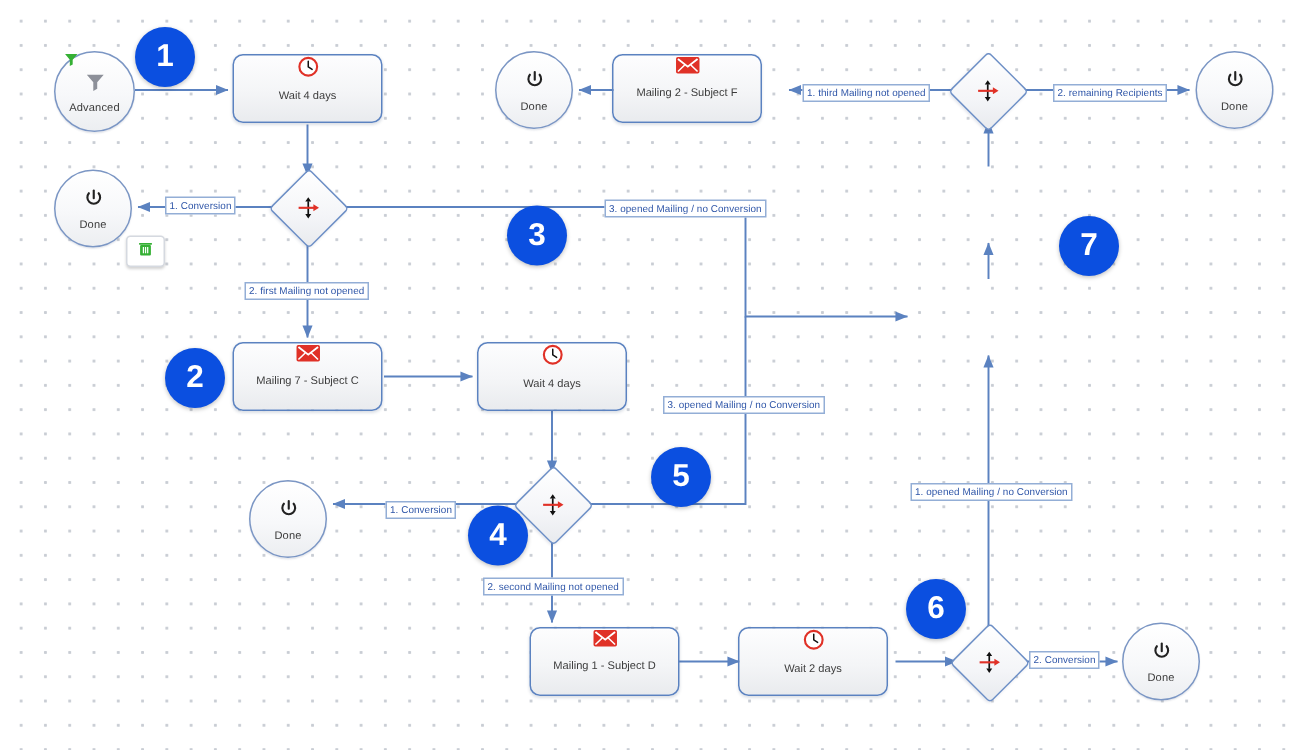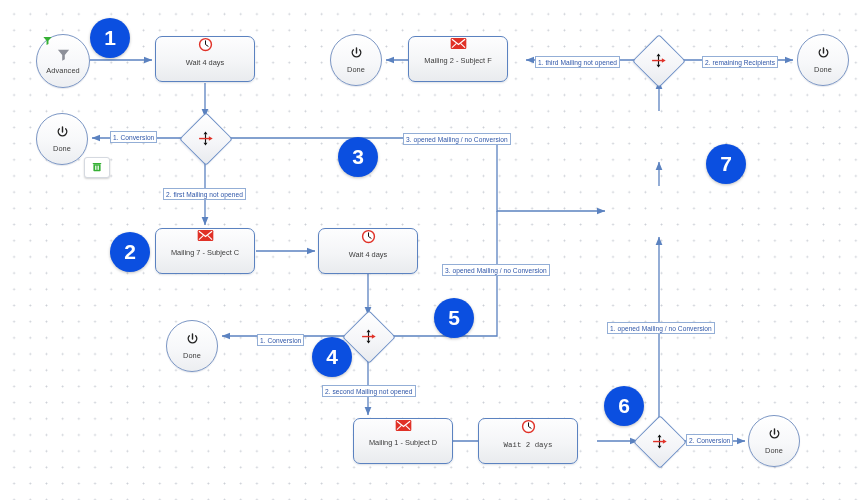--- a/index.html
+++ b/index.html
@@ -231,21 +231,21 @@
     <span class="ic">
       <svg width="17" height="13" viewBox="0 0 20 15">
           <rect x="0.8" y="1" width="18.4" height="13" rx="1.4" fill="#e03127"></rect>
           <path d="M2.3 2.6 L10 8.6 L17.7 2.6" stroke="#fff" stroke-width="1.5" fill="none"></path>
           <path d="M2.3 12.4 L7.6 7.3 M17.7 12.4 L12.4 7.3" stroke="#fff" stroke-width="1.2" fill="none"></path>
         </svg>
     </span>
     <span class="cap">Mailing 1 - Subject D</span>
   </div>
 
-  <div class="node rect" style="left:478px;top:418px;font-family:Liberation Mono, monospace;">
+  <div class="node rect" style="left:492px;top:418px;">
     <span class="ic">
       <svg width="15" height="15" viewBox="0 0 18 18">
           <circle cx="9" cy="9" r="7.1" fill="#fff" stroke="#e03127" stroke-width="1.7"></circle>
           <path d="M9 4.6V9l3.1 2.1" stroke="#111" stroke-width="1.2" fill="none" stroke-linecap="round"></path>
         </svg>
     </span>
     <span class="cap">Wait 2 days</span>
   </div>
 
   <div class="diamond-wrap" style="left:641px;top:423px;">

